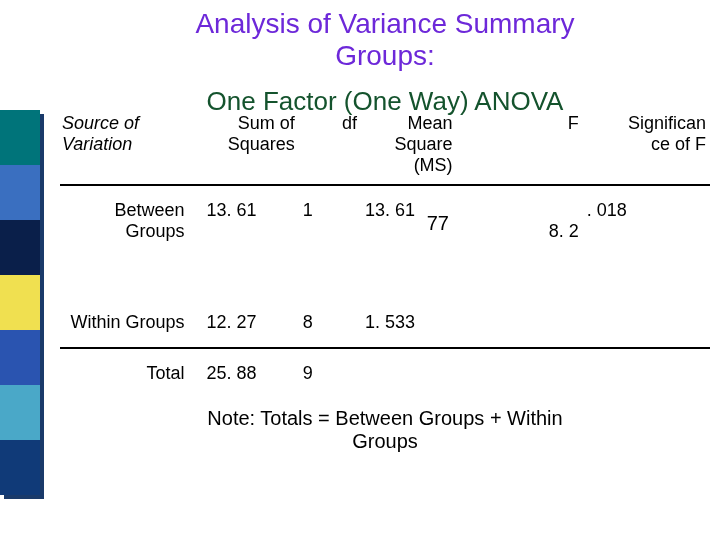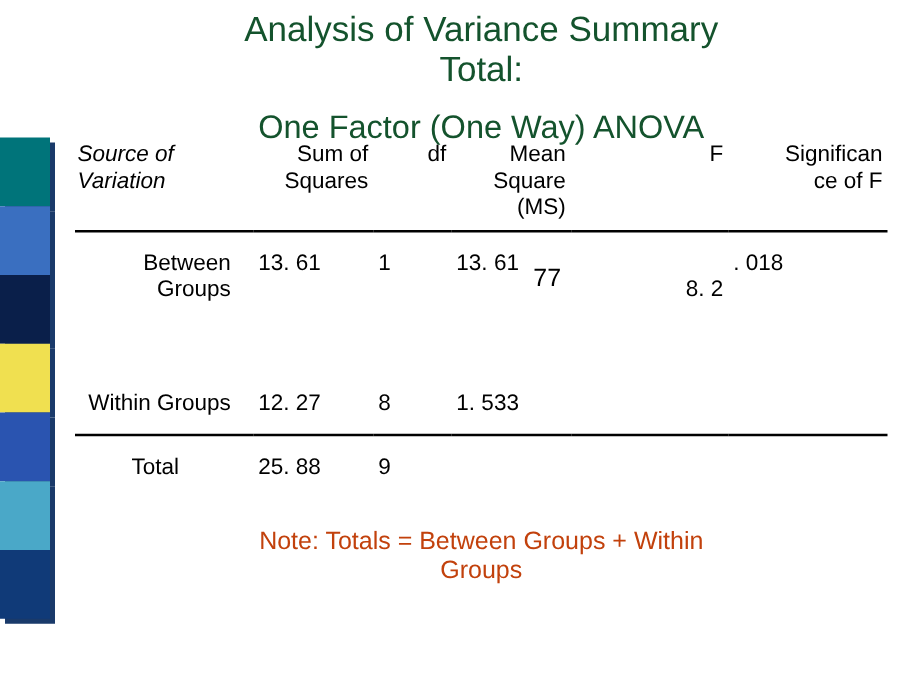--- a/index.html
+++ b/index.html
@@ -47,21 +47,21 @@
   .content {
     position: absolute;
     left: 60px;
     top: 8px;
     right: 10px;
     bottom: 8px;
   }
   .title {
     font-size: 28px;
     text-align: center;
-    color: #14532d;
+    color: #6d28d9;
     line-height: 1.15;
     margin: 0 30px 14px 30px;
   }
   .subtitle {
     font-size: 26px;
     text-align: center;
     color: #14532d;
     margin-bottom: -6px;
   }
   table.anova {
@@ -88,22 +88,22 @@
   .fcell { position: relative; }
   .sub77abs {
     position: absolute;
     left: -30px;
     top: 26px;
     font-size: 20px;
   }
   .note {
     font-size: 20px;
     text-align: center;
-    margin-top: 24px;
-    color: #c2410c;
+    margin-top: 9px;
+    color: #000000;
     padding: 0 30px;
   }
 </style>
 </head>
 <body>
 
 <div class="sidebar">
   <div class="block">
       <div class="shadow"></div>
       <div class="face c0"></div>
@@ -130,21 +130,21 @@
     </div>
   <div class="block">
       <div class="shadow"></div>
       <div class="face c6"></div>
     </div>
 </div>
 
 <div class="content">
   <div class="title">
     <span>Analysis of Variance Summary</span><br>
-    <span>Total:</span>
+    <span>Groups:</span>
   </div>
   <div class="subtitle">One Factor (One Way) ANOVA</div>
 
   <table class="anova">
     <thead>
       <tr>
         <th style="width:22%">Source of<br>Variation</th>
         <th style="width:15%">Sum of<br>Squares</th>
         <th style="width:10%">df</th>
         <th style="width:15%">Mean<br>Square<br>(MS)</th>
@@ -166,21 +166,21 @@
       </tr>
       <tr class="rule">
         <td class="src">Within Groups</td>
         <td>12. 27</td>
         <td>8</td>
         <td>1. 533</td>
         <td></td>
         <td></td>
       </tr>
       <tr>
-        <td class="src" style="text-align:center">Total</td>
+        <td class="src" style="text-align:right">Total</td>
         <td>25. 88</td>
         <td>9</td>
         <td></td>
         <td></td>
         <td></td>
       </tr>
     </tbody>
   </table>
 
   <div class="note">

